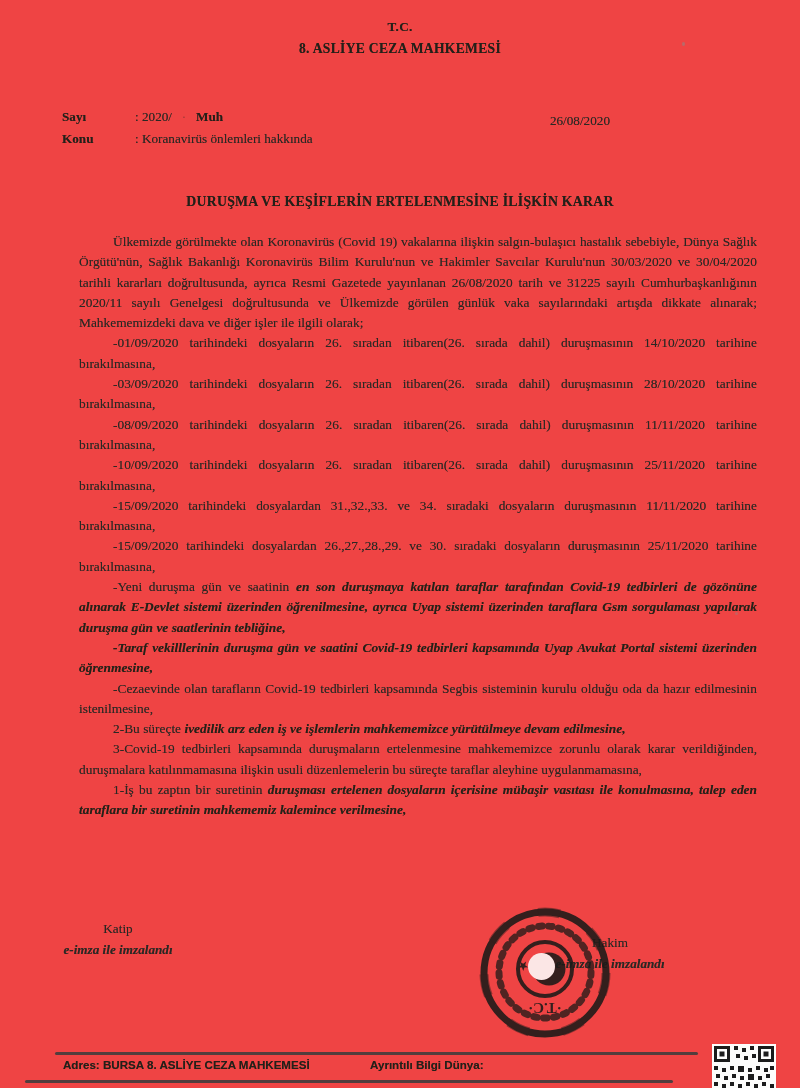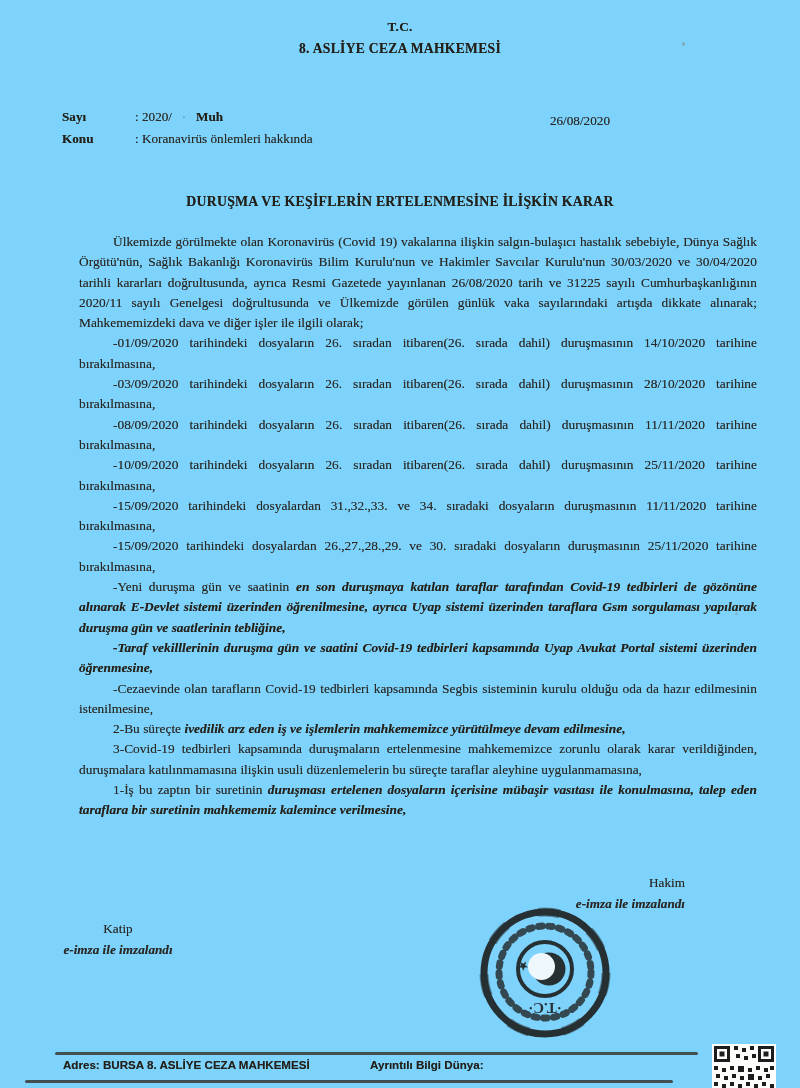--- a/index.html
+++ b/index.html
@@ -1,18 +1,18 @@
 <!DOCTYPE html>
 <html><head>
 <meta charset="utf-8">
 <style>
   html,body{margin:0;padding:0;background:#e8e8e8;}
   .page{
     position:relative;width:800px;height:1088px;margin:0 auto;
-    background:#7dd3fc;overflow:hidden;
+    background:#ef4444;overflow:hidden;
     font-family:"Liberation Serif", serif;
     color:#2a2824;
     -webkit-font-smoothing:antialiased;
   }
   
   .letterhead{position:absolute;top:16px;left:0;width:100%;text-align:center;
     font-weight:bold;color:#232019;line-height:22px;font-size:13.2px;letter-spacing:.3px;
     text-shadow:0 0 .5px rgba(35,32,25,.55);}
   .letterhead .court{font-size:13.6px;}
   
@@ -29,21 +29,21 @@
     text-shadow:0 0 .5px rgba(35,32,25,.55);}
   
   .doc-body{position:absolute;top:232px;left:62px;width:678px;
     font-size:13.4px;line-height:20.3px;text-shadow:0 0 .4px rgba(42,40,36,.5);margin-left:17px;}
   .doc-body p{margin:0;text-indent:34px;text-align:justify;}
   .bi{font-weight:bold;font-style:italic;color:#252118;}
   
   .sig-block{position:absolute;font-size:13.2px;text-align:center;line-height:21px;
     text-shadow:0 0 .4px rgba(42,40,36,.5);}
   .sig-clerk{top:890px;left:58px;width:120px;margin-top:28px;}
-  .sig-judge{top:872px;left:535px;width:150px;text-align:right;}
+  .sig-judge{top:932px;left:535px;width:150px;}
   .sig-note{font-weight:bold;font-style:italic;white-space:nowrap;}
   
   .seal{position:absolute;top:905px;left:477px;width:137px;height:137px;opacity:.88;}
   
   .speck{position:absolute;background:#8a8a8a;border-radius:50%;}
   .speck-a{top:42px;left:682px;width:3px;height:4px;opacity:.55;}
   .speck-b{top:612px;left:735px;width:3px;height:3px;opacity:.4;}
   
   .footer-line{position:absolute;height:3px;background:#3c3c3c;border-radius:2px;opacity:.88;}
   .footer-line-top{top:1052px;left:55px;width:643px;}

